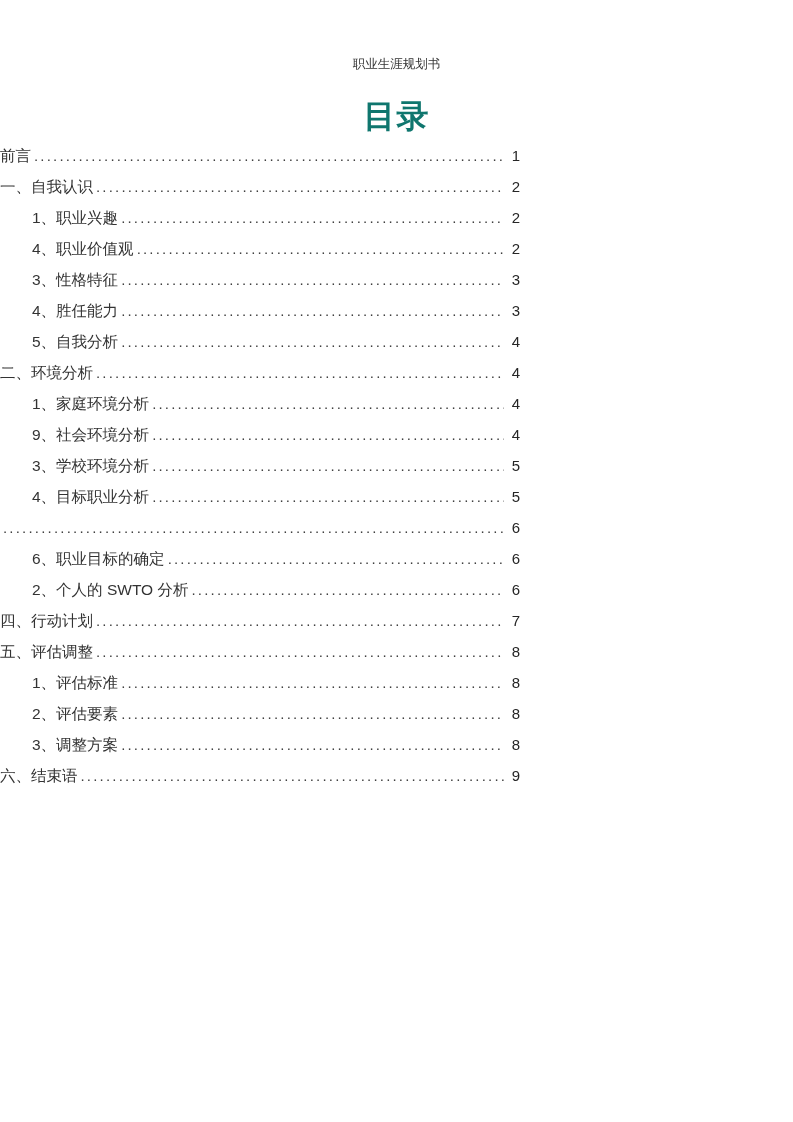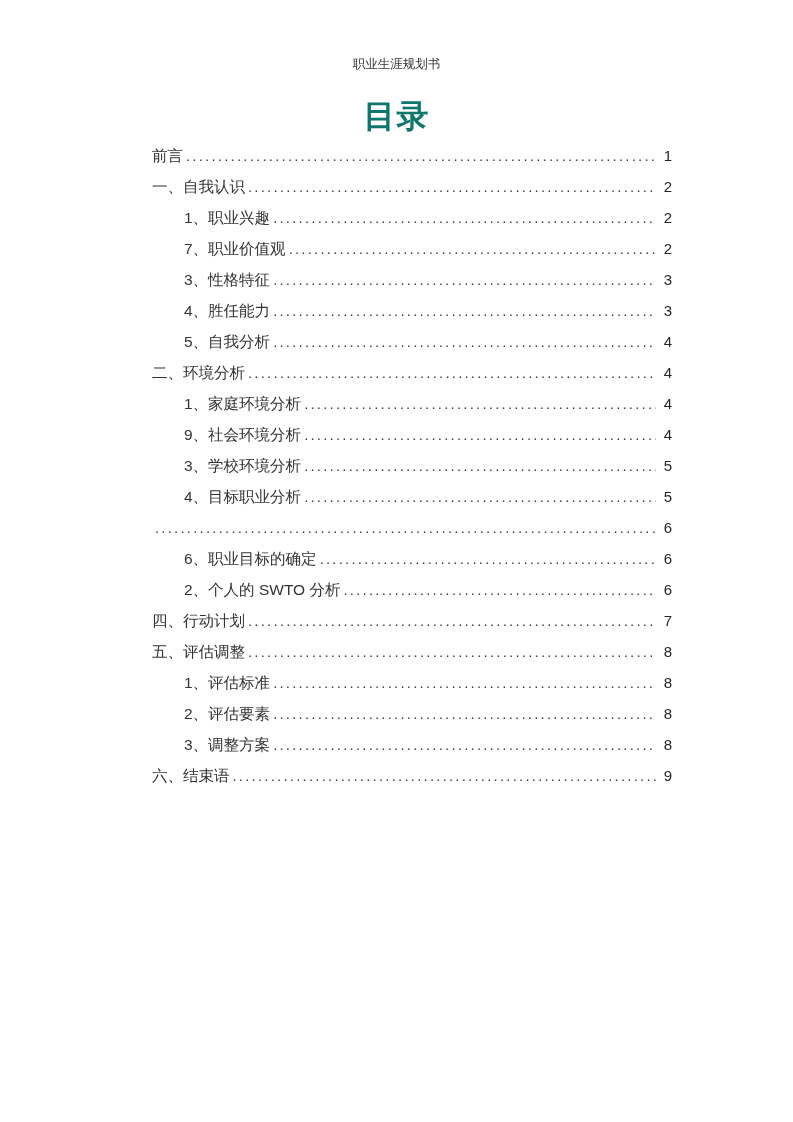--- a/index.html
+++ b/index.html
@@ -30,21 +30,20 @@
     margin-top: 27px;
     font-family: "Liberation Sans", "DejaVu Sans", sans-serif;
     font-weight: 700;
     font-size: 32px;
     line-height: 36px;
     color: #0f766e;
     letter-spacing: 1px;
   }
   .toc-list {
     margin-top: 6px;
-    margin-left: 152px;
     width: 520px;
   }
   .toc-row {
     display: flex;
     align-items: baseline;
     line-height: 31px;
     height: 31px;
     cursor: pointer;
   }
   .toc-row.level-2 {
@@ -104,21 +103,21 @@
         <span class="toc-page">2</span>
       </div>
 
       <div class="toc-row level-2">
         <span class="toc-label">1、职业兴趣</span>
         <span class="toc-leader"></span>
         <span class="toc-page">2</span>
       </div>
 
       <div class="toc-row level-2">
-        <span class="toc-label">7、职业价值观</span>
+        <span class="toc-label">4、职业价值观</span>
         <span class="toc-leader"></span>
         <span class="toc-page">2</span>
       </div>
 
       <div class="toc-row level-2">
         <span class="toc-label">3、性格特征</span>
         <span class="toc-leader"></span>
         <span class="toc-page">3</span>
       </div>
 

